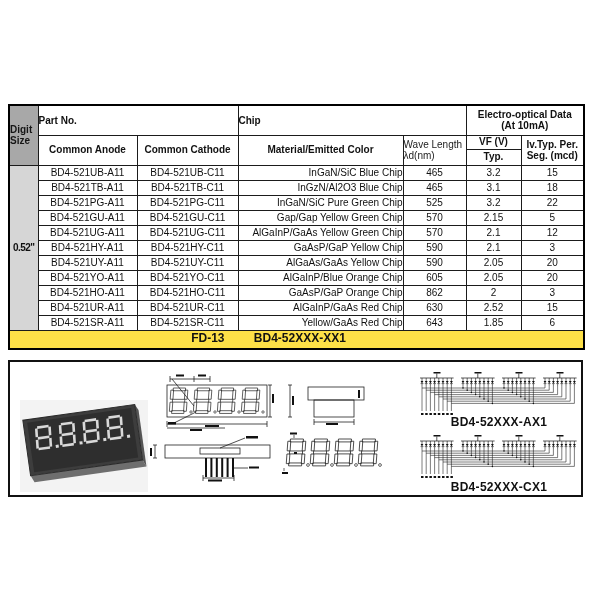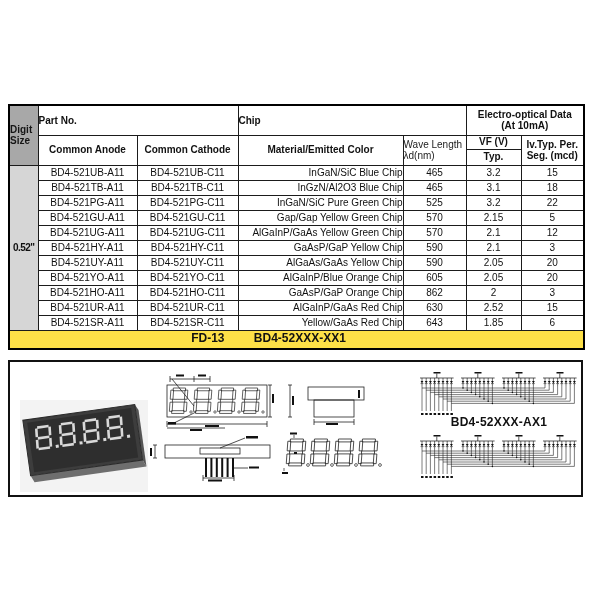--- a/index.html
+++ b/index.html
@@ -323,15 +323,16 @@
     </svg>
 
     <svg class="abs" style="left:404px;top:6px" width="170" height="48" viewBox="0 0 170 48">
       <use href="#pind"></use>
     </svg>
     <div class="dlabel" style="top:53px">BD4-52XXX-AX1</div>
 
     <svg class="abs" style="left:404px;top:69px" width="170" height="48" viewBox="0 0 170 48">
       <use href="#pind"></use>
     </svg>
+    <div class="dlabel" style="top:118px">BD4-52XXX-CX1</div>
 
   </div>
 </div>
 
 </body></html>

